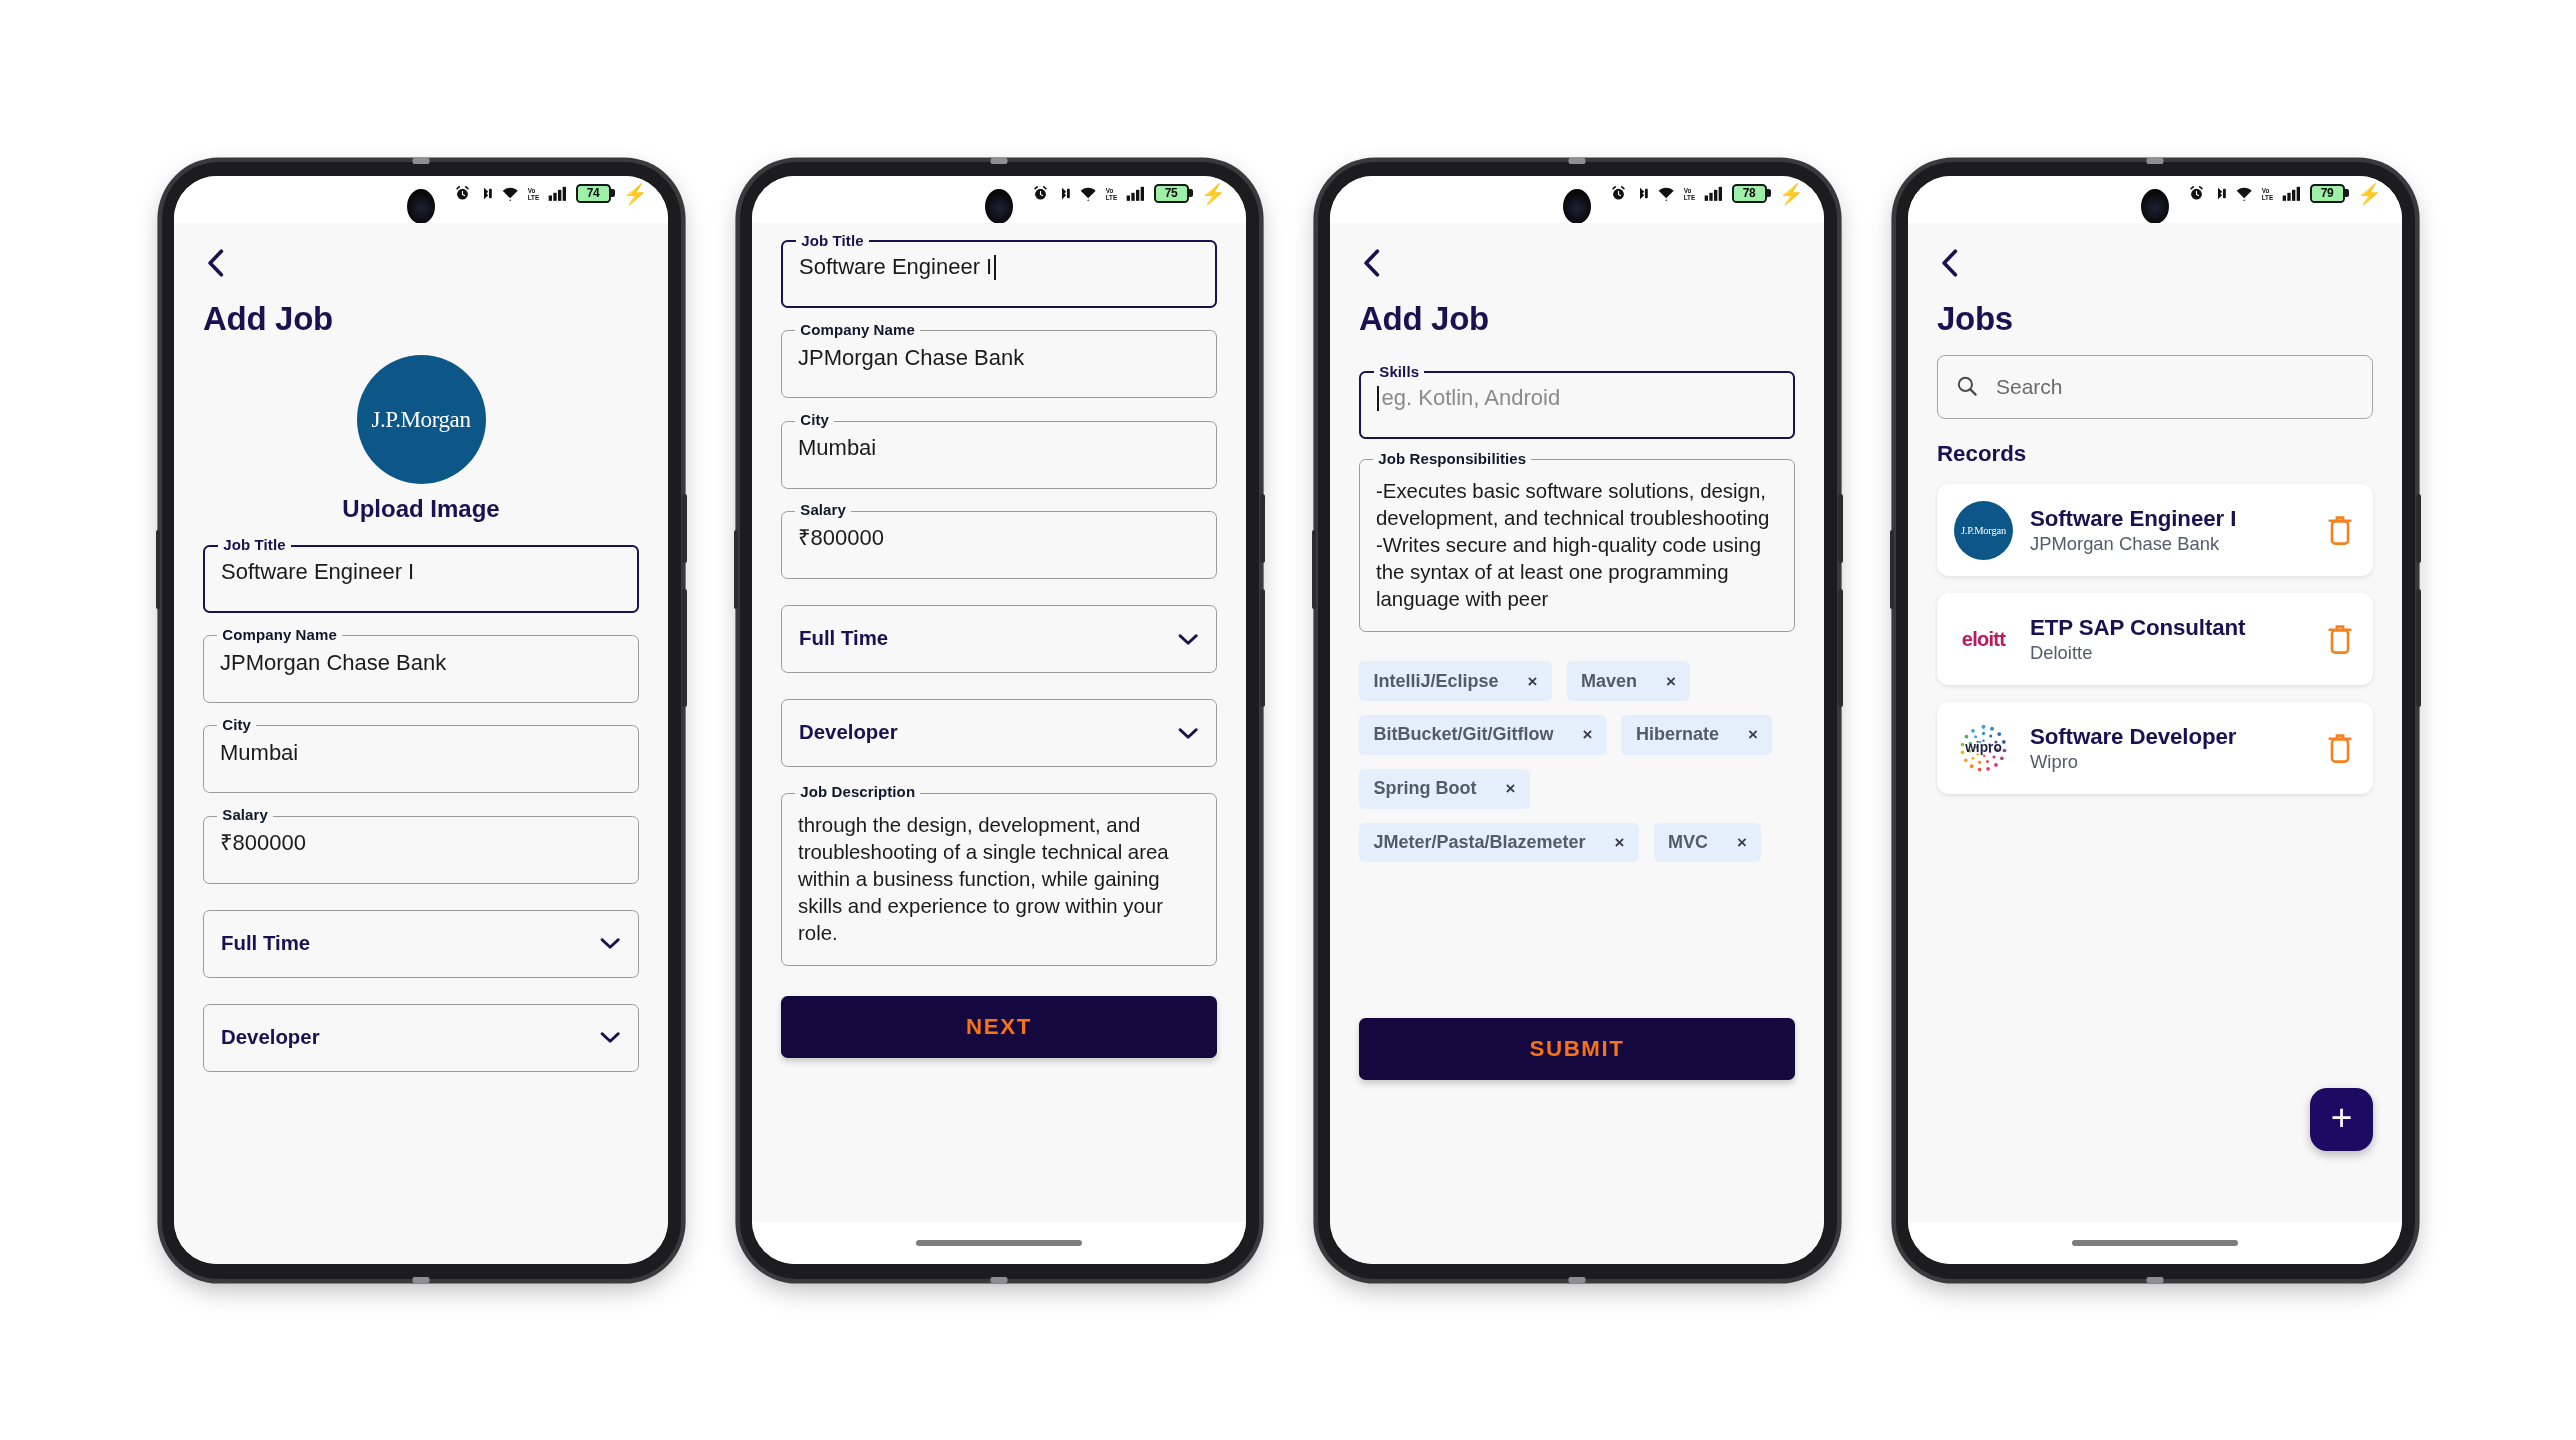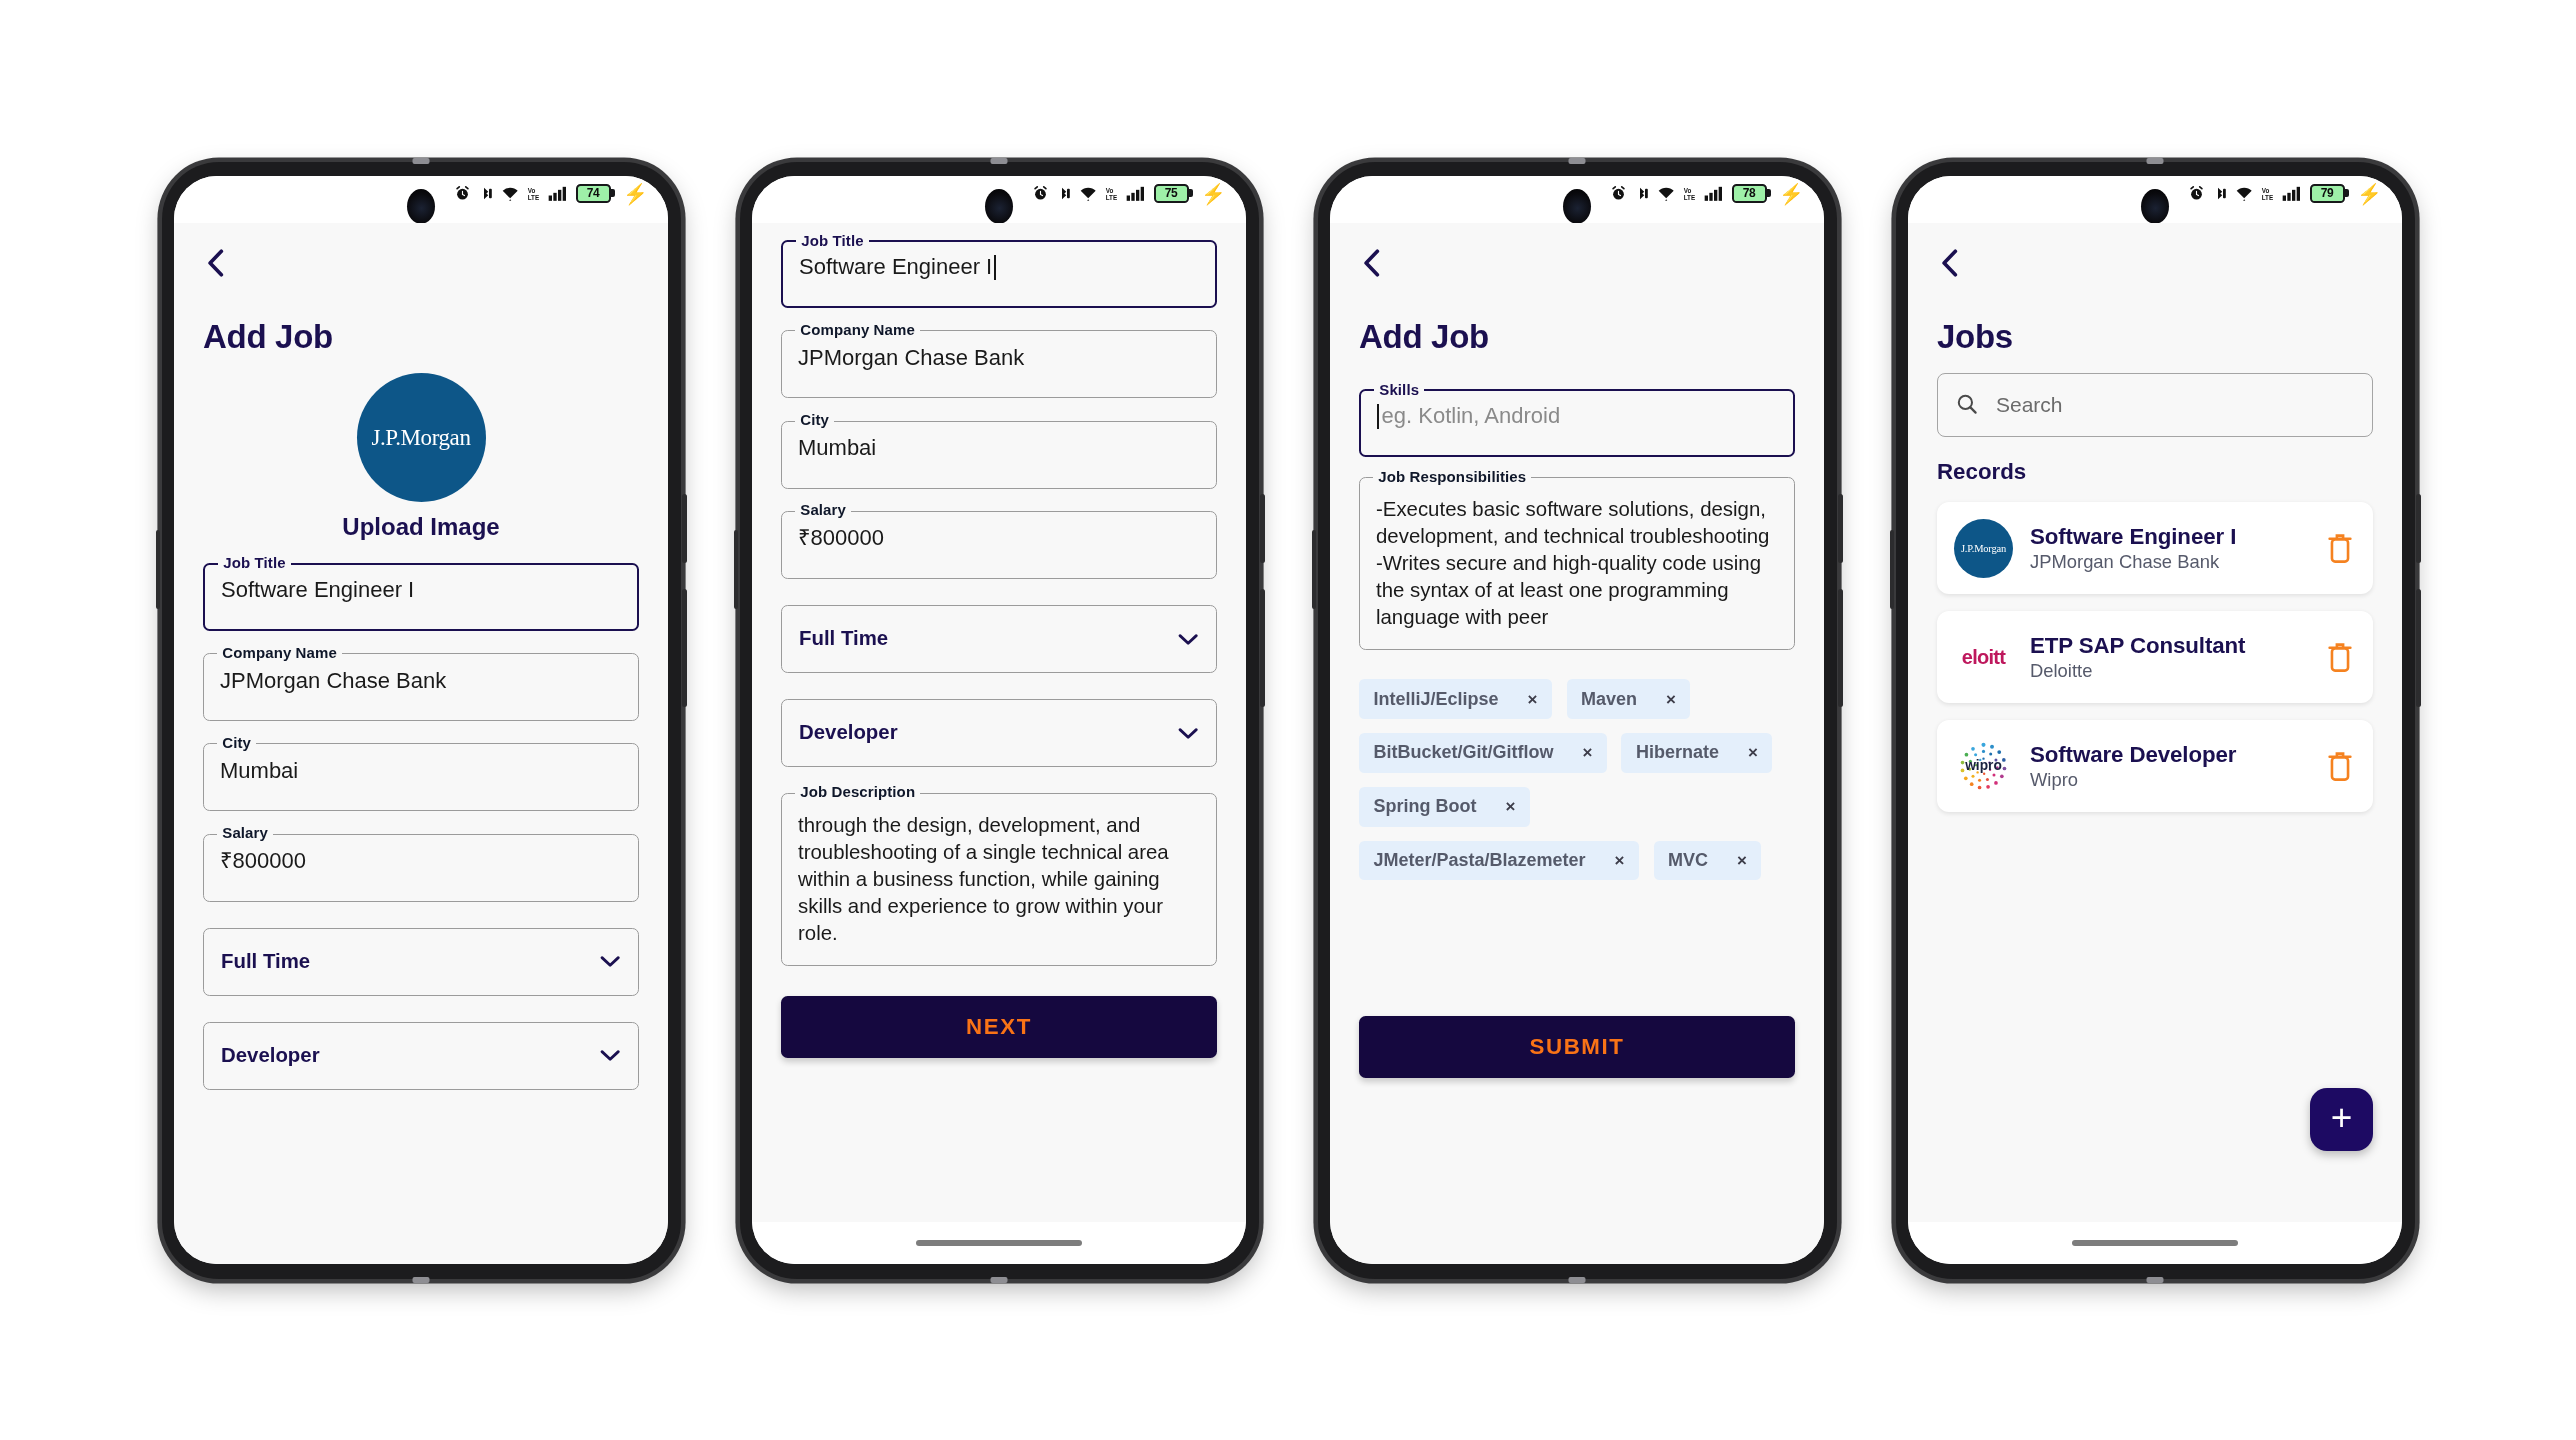--- a/index.html
+++ b/index.html
@@ -115,21 +115,21 @@
   }
 
   .back-chev {
     margin-top: 25px;
     width: 30px; height: 30px;
     display: flex; align-items: center;
   }
   .back-chev svg { display:block; }
 
   .screen-title {
-    margin-top: 40px;
+    margin-top: 22px;
     font-size: 33px;
     font-weight: 700;
     color: #1b1050;
     letter-spacing: -0.3px;
   }
 
   
   .upload-wrap { margin-top: 17px; text-align: center; }
   .logo-circle {
     width: 129px; height: 129px; border-radius: 50%;
@@ -600,21 +600,21 @@
               <span>JMeter/Pasta/Blazemeter</span>
               <span class="x">×</span>
             </div>
           <div class="chip">
               <span>MVC</span>
               <span class="x">×</span>
             </div>
         </div>
 
         <div class="spacer" style="height:79px;"></div>
-        <div class="primary-btn" style="margin-top:57px;">SUBMIT</div>
+        <div class="primary-btn" style="margin-top:77px;">SUBMIT</div>
       </div>
     </div>
   </div>
 
   <div class="phone">
     <div class="top-notch-line"></div>
     <div class="bot-notch-line"></div>
     <div class="side-btn-a"></div>
     <div class="side-btn-b"></div>
     <div class="screen">

